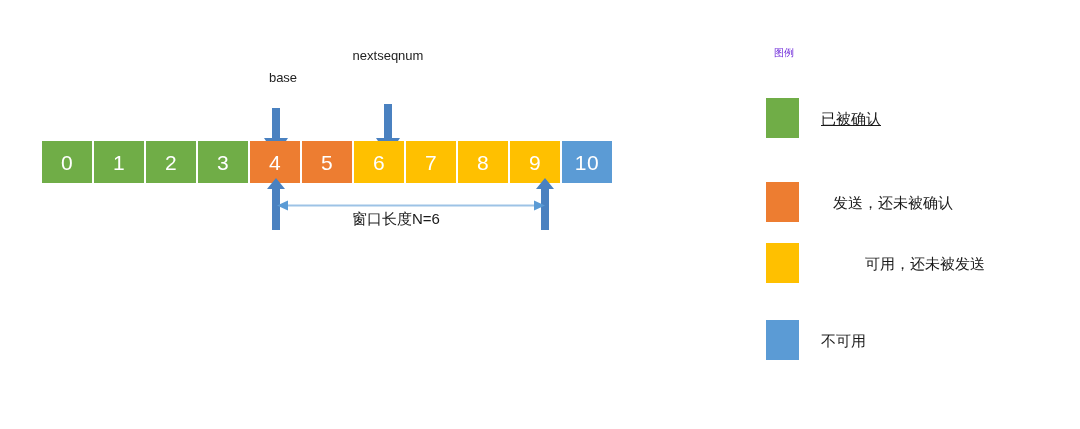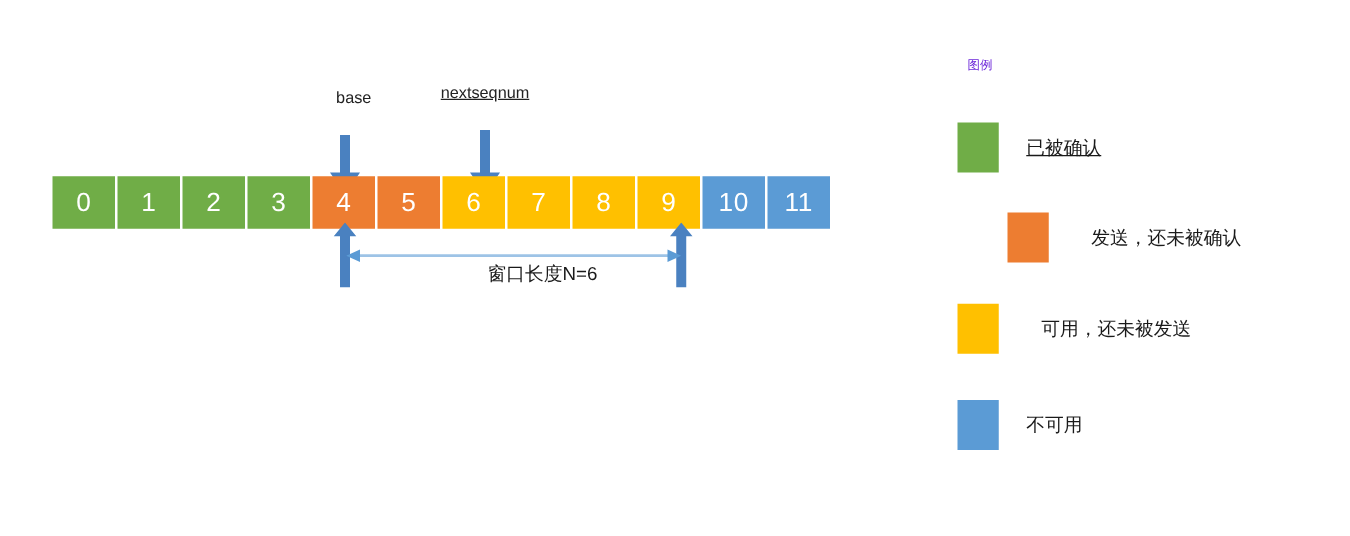--- a/index.html
+++ b/index.html
@@ -105,21 +105,21 @@
     white-space: nowrap;
     line-height: 1;
   }
 </style>
 </head>
 <body>
 
 <div id="canvas">
 
   <div class="ptr-label" style="left:277px; top:70px;padding-left:12px;">base</div>
-  <div class="ptr-label" style="left:388px; top:66px;text-decoration:underline;">nextseqnum</div>
+  <div class="ptr-label" style="left:388px; top:48px;">nextseqnum</div>
 
   <div class="down-arrow" style="left:276px; top:108px;">
     <svg width="26" height="50" viewBox="0 0 26 50">
       <polygon points="9,0 17,0 17,30 25,30 13,48 1,30 9,30" fill="#4A81C0"></polygon>
     </svg>
   </div>
 
   <div class="down-arrow" style="left:388px; top:104px;">
     <svg width="26" height="54" viewBox="0 0 26 54">
       <polygon points="9,0 17,0 17,34 25,34 13,52 1,34 9,34" fill="#4A81C0"></polygon>
@@ -131,21 +131,20 @@
     <div class="seq-box" style="background:#70AD47">1</div>
     <div class="seq-box" style="background:#70AD47">2</div>
     <div class="seq-box" style="background:#70AD47">3</div>
     <div class="seq-box" style="background:#ED7D31">4</div>
     <div class="seq-box" style="background:#ED7D31">5</div>
     <div class="seq-box" style="background:#FFC000">6</div>
     <div class="seq-box" style="background:#FFC000">7</div>
     <div class="seq-box" style="background:#FFC000">8</div>
     <div class="seq-box" style="background:#FFC000">9</div>
     <div class="seq-box" style="background:#5B9BD5">10</div>
-    <div class="seq-box" style="background:#5B9BD5">11</div>
   </div>
 
   <div class="up-marker" style="left:276px; top:178px;">
     <svg width="20" height="52" viewBox="0 0 20 52">
       <polygon points="10,0 19,11 14,11 14,52 6,52 6,11 1,11" fill="#4A81C0"></polygon>
     </svg>
   </div>
 
   <div class="up-marker" style="left:545px; top:178px;">
     <svg width="20" height="52" viewBox="0 0 20 52">
@@ -154,36 +153,36 @@
   </div>
 
   <div class="span-arrow" style="left:277px; top:198px;">
     <svg width="268" height="13" viewBox="0 0 268 13">
       <line x1="9" y1="6.5" x2="259" y2="6.5" stroke="#9DC3E6" stroke-width="2.2"></line>
       <polygon points="0,6.5 11,1.5 11,11.5" fill="#5B9BD5"></polygon>
       <polygon points="268,6.5 257,1.5 257,11.5" fill="#5B9BD5"></polygon>
     </svg>
   </div>
 
-  <div class="span-label" style="left:434px; top:210px;">窗口长度N=6</div>
+  <div class="span-label" style="left:396px; top:210px;">窗口长度N=6</div>
 
   <div class="legend">
     <div class="legend-title">图例</div>
 
     <div class="legend-item" style="top:72px;">
       <span class="legend-swatch" style="background:#70AD47"></span>
       <span class="legend-text" style="margin-left:22px;text-decoration:underline;">已被确认</span>
     </div>
 
-    <div class="legend-item" style="top:144px;margin-left:40px;">
+    <div class="legend-item" style="top:156px;">
       <span class="legend-swatch" style="background:#ED7D31"></span>
       <span class="legend-text" style="margin-left:34px;">发送，还未被确认</span>
     </div>
 
-    <div class="legend-item" style="top:217px;">
+    <div class="legend-item" style="top:217px;gap:32px;">
       <span class="legend-swatch" style="background:#FFC000"></span>
       <span class="legend-text" style="margin-left:34px;">可用，还未被发送</span>
     </div>
 
     <div class="legend-item" style="top:294px;">
       <span class="legend-swatch" style="background:#5B9BD5"></span>
       <span class="legend-text" style="margin-left:22px;">不可用</span>
     </div>
   </div>
 

